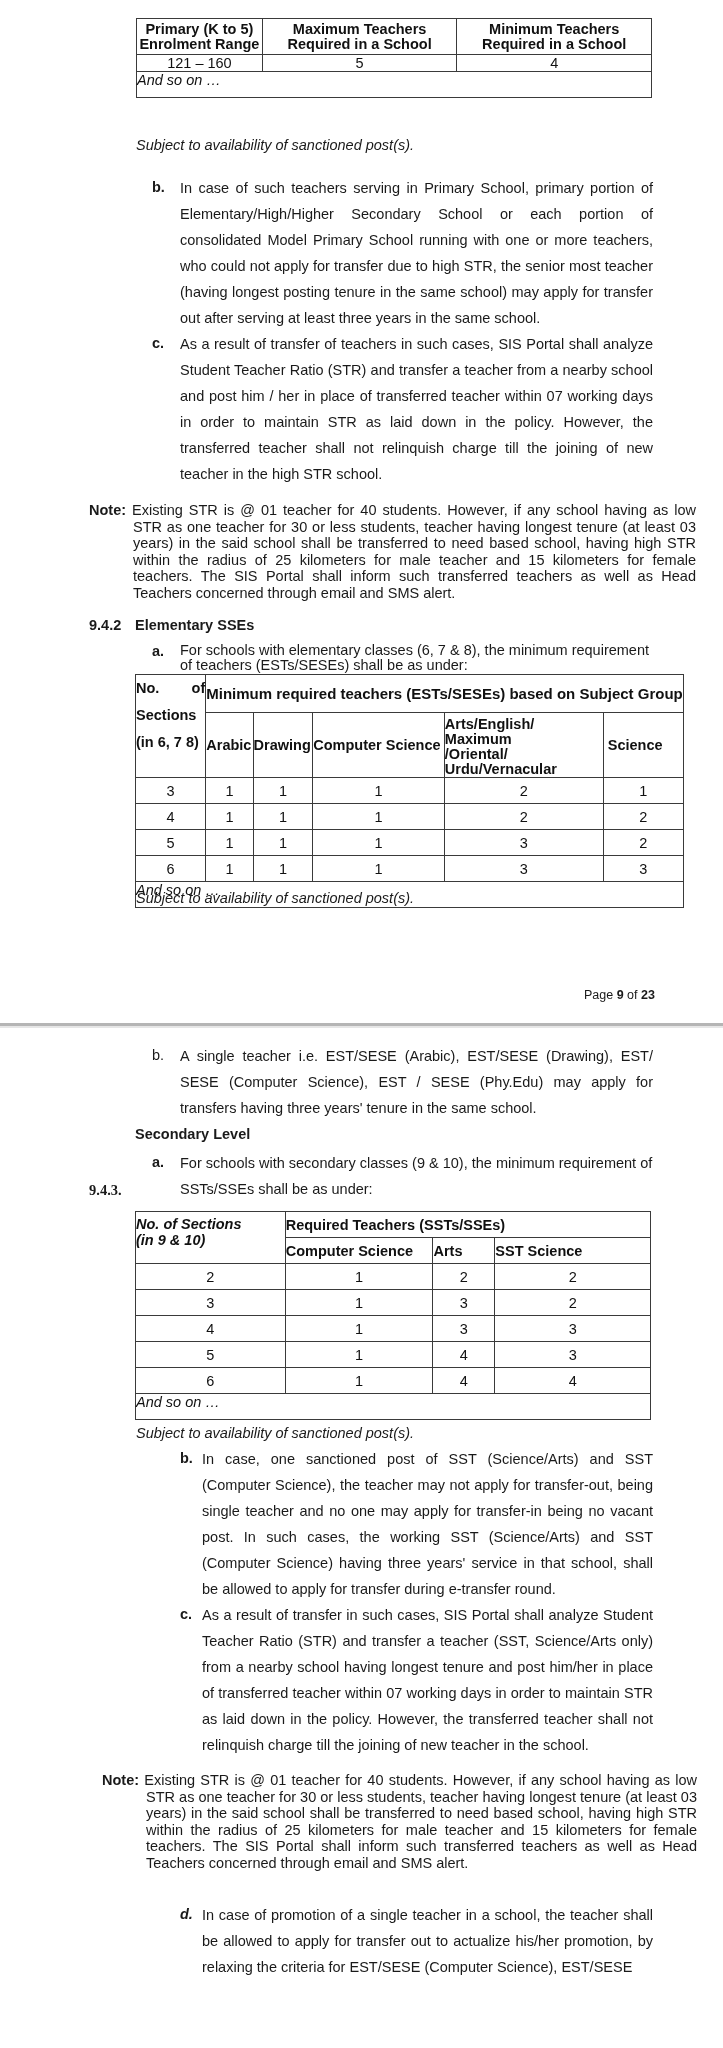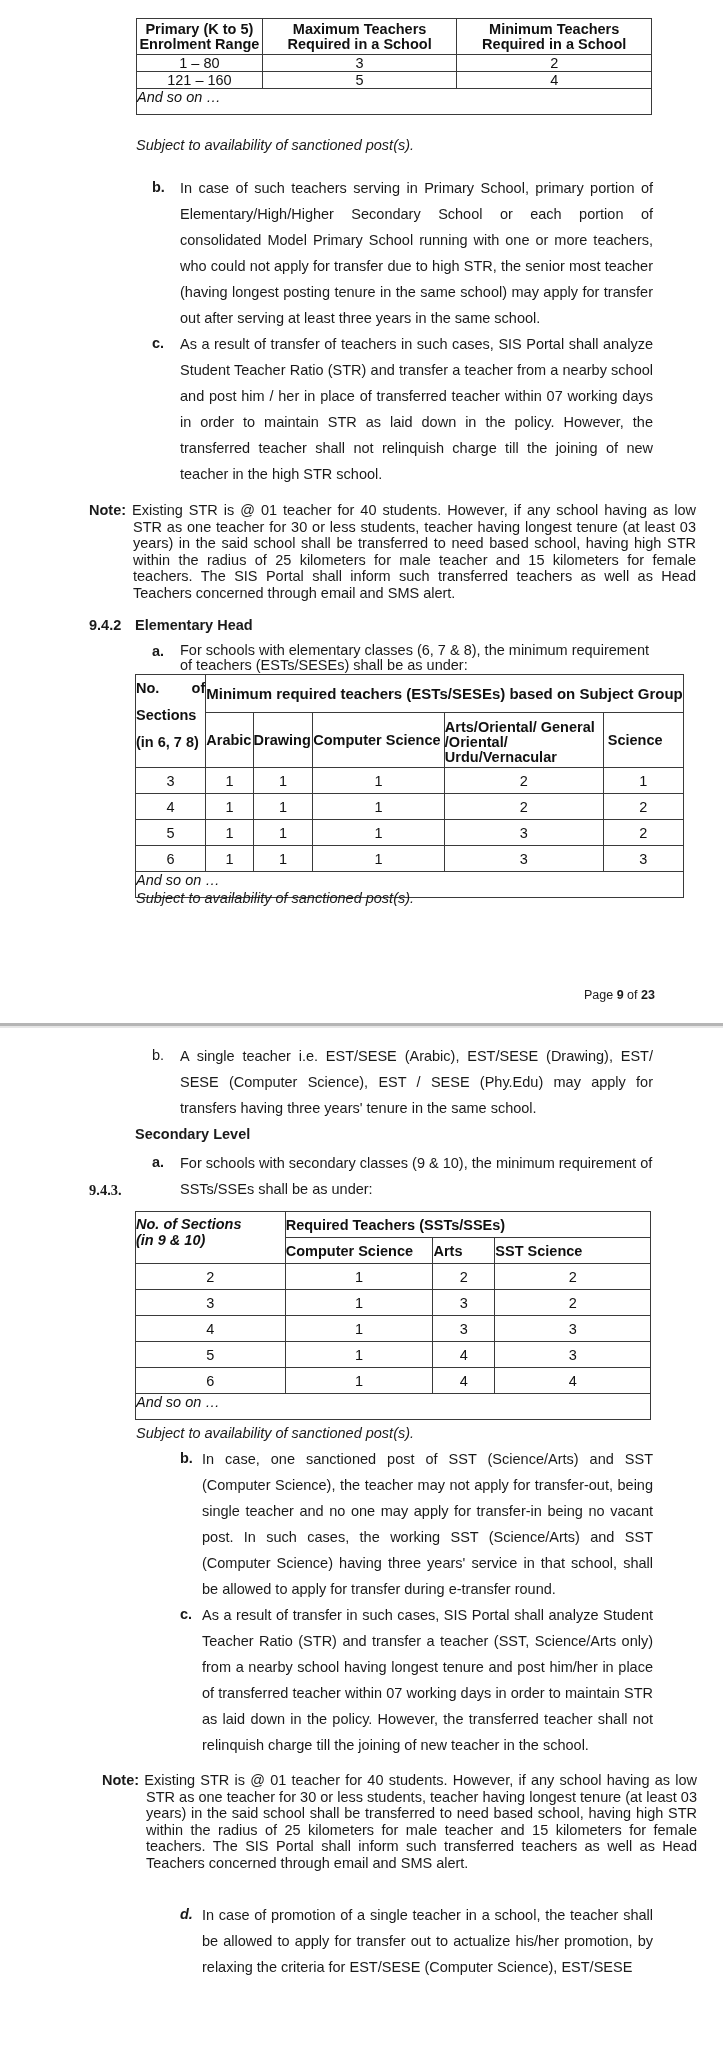--- a/index.html
+++ b/index.html
@@ -40,25 +40,20 @@
     <th class="c" style="line-height:15px;">
       <div>Maximum Teachers</div>
       <div>Required in a School</div>
     </th>
     <th class="c" style="line-height:15px;">
       <div>Minimum Teachers</div>
       <div>Required in a School</div>
     </th>
   </tr>
   <tr style="height:17px;">
-    <td class="c">1 – 80</td>
-    <td class="c">3</td>
-    <td class="c">2</td>
-  </tr>
-  <tr style="height:17px;">
     <td class="c">121 – 160</td>
     <td class="c">5</td>
     <td class="c">4</td>
   </tr>
   <tr style="height:26px;">
     <td colspan="3" class="l ital" style="vertical-align:top;">And so on …</td>
   </tr>
 </tbody>
   </table>
 <div class="caption" style="left:136px; top:137px;">Subject to availability of sanctioned post(s).</div>
@@ -68,21 +63,21 @@
 
 <div class="marker" style="left:152px; top:335px;">c.</div>
 <div class="para" style="left:180px; top:331px; width:473px;">As a result of transfer of teachers in such cases, SIS Portal shall analyze Student Teacher Ratio (STR) and transfer a teacher from a nearby school and post him / her in place of transferred teacher within 07 working days in order to maintain STR as laid down in the policy. However, the transferred teacher shall not relinquish charge till the joining of new teacher in the high STR school.</div>
 
 <div class="para-tight hang" style="left:89px; top:502px; width:563px;">
   <span class="note-label">Note:</span>
   <span>Existing STR is @ 01 teacher for 40 students. However, if any school having as low STR as one teacher for 30 or less students, teacher having longest tenure (at least 03 years) in the said school shall be transferred to need based school, having high STR within the radius of 25 kilometers for male teacher and 15 kilometers for female teachers. The SIS Portal shall inform such transferred teachers as well as Head Teachers concerned through email and SMS alert.</span>
 </div>
 
 <div class="heading" style="left:89px; top:617px;">9.4.2</div>
-<div class="heading" style="left:135px; top:617px;">Elementary Head</div>
+<div class="heading" style="left:135px; top:617px;">Elementary SSEs</div>
 
 <div class="marker" style="left:152px; top:643px;">a.</div>
 <div class="para-tight" style="left:180px; top:643px; width:480px; text-align:left; line-height:15px;">For schools with elementary classes (6, 7 &amp; 8), the minimum requirement of teachers (ESTs/SESEs) shall be as under:</div>
 
 <table style="left:135px; top:674px; width:545px;">
   <colgroup>
     <col style="width:73px">
       <col style="width:44px">
       <col style="width:55px">
       <col style="width:123px">
@@ -96,21 +91,21 @@
       <div>Sections</div>
       <div>(in 6, 7 8)</div>
     </th>
     <th colspan="5" class="l" style="white-space:nowrap; font-size:15px;">Minimum required teachers (ESTs/SESEs) based on Subject Group</th>
   </tr>
   <tr style="height:55px;">
     <th class="l">Arabic</th>
     <th class="l">Drawing</th>
     <th class="l" style="white-space:nowrap;">Computer Science</th>
     <th class="l" style="line-height:15px; padding-top:4px;">
-      <div>Arts/Oriental/ General</div>
+      <div>Arts/English/ Maximum</div>
       <div>/Oriental/</div>
       <div>Urdu/Vernacular</div>
     </th>
     <th class="l" style="padding-left:4px;">Science</th>
   </tr>
   <tr style="height:26px;">
     <td class="c">3</td>
     <td class="c">1</td>
     <td class="c">1</td>
     <td class="c">1</td>

